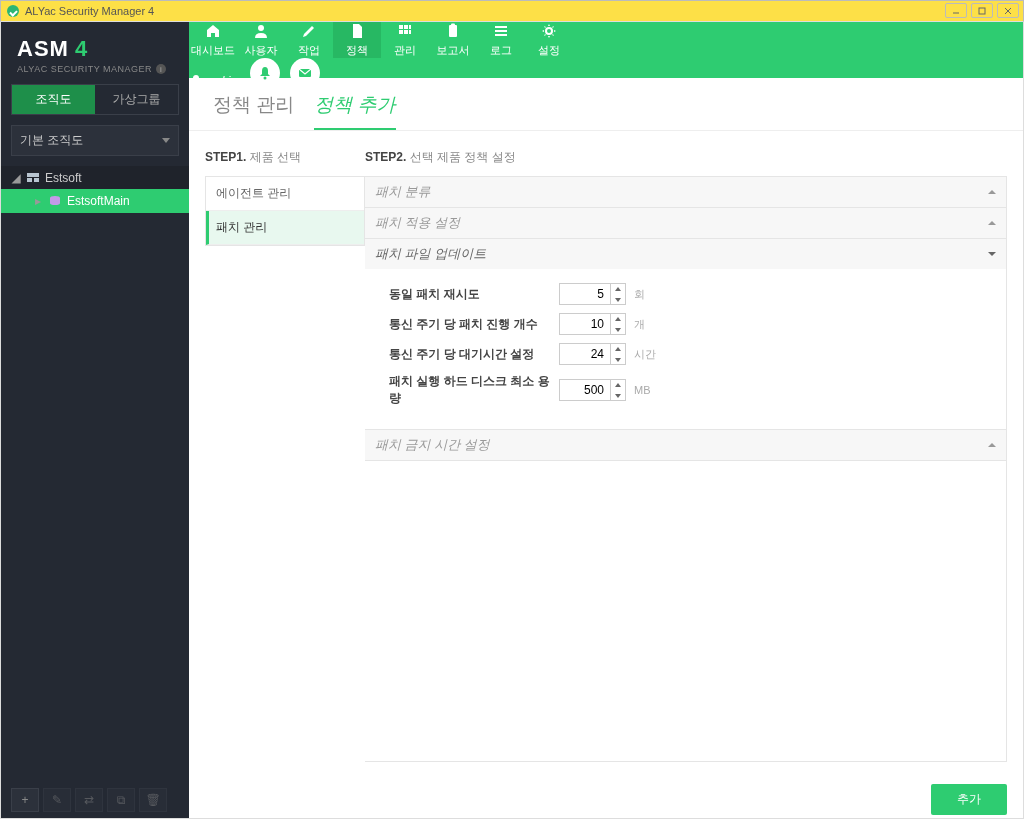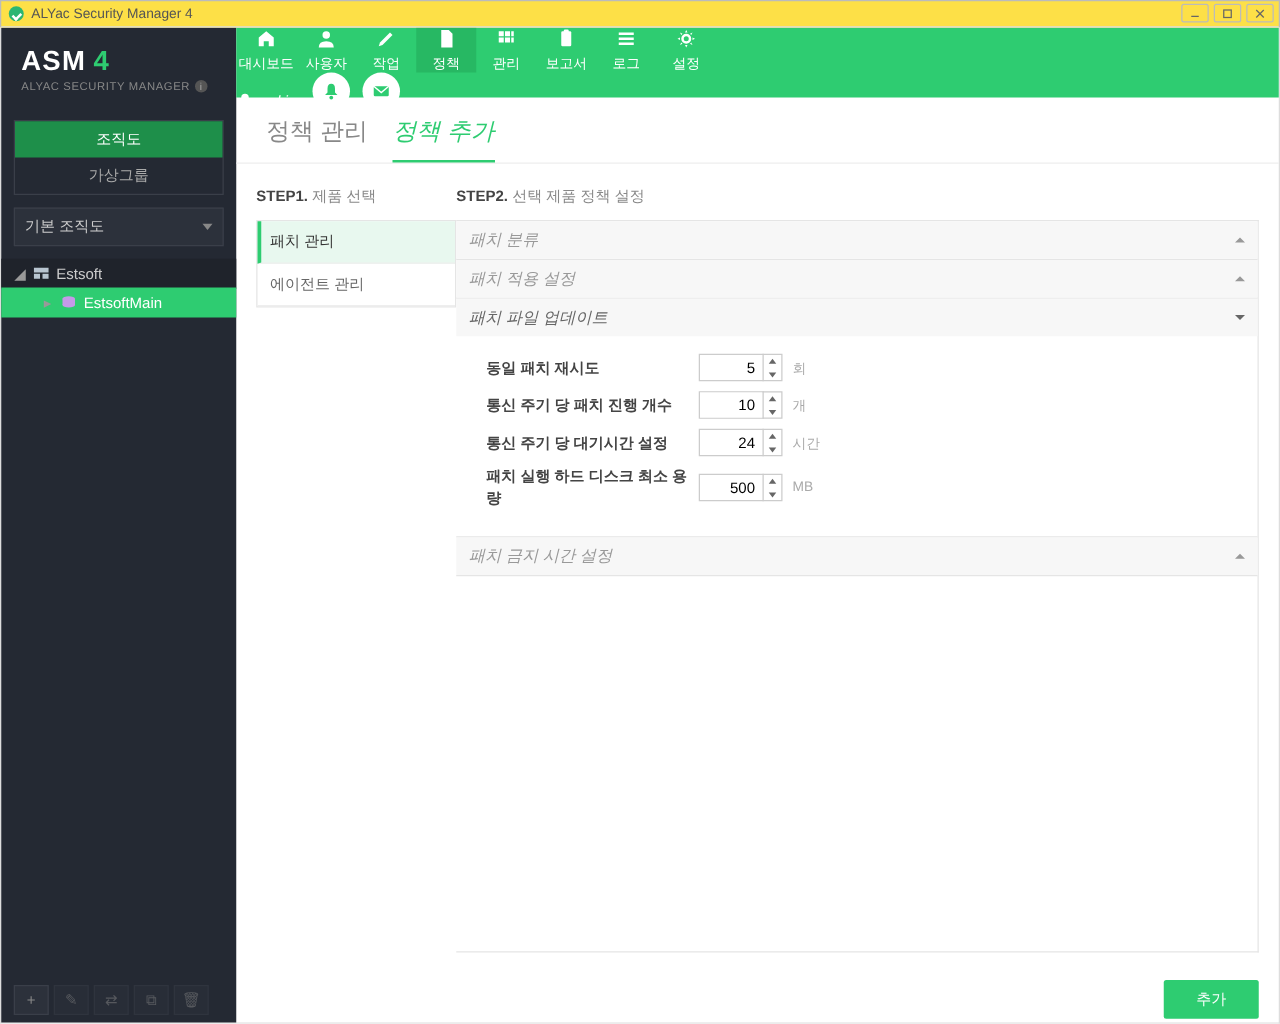--- a/index.html
+++ b/index.html
@@ -19,21 +19,21 @@
 
 
 .sidebar { width: 188px; background: #242933; display: flex; flex-direction: column; color: #ccc; }
 .brand { padding: 14px 16px 10px; }
 .brand-line { display: flex; align-items: baseline; gap: 6px; }
 .brand-text { font-size: 22px; color: #fff; font-weight: 700; letter-spacing: 1px; }
 .brand-num { color: #2ecc71; font-weight: 700; font-size: 22px; }
 .brand-sub { font-size: 9px; color: #888; letter-spacing: 0.5px; margin-top: 2px; display: flex; align-items: center; gap: 4px; }
 .brand-sub .info-icon { width: 10px; height: 10px; border-radius: 50%; background: #555; color: #aaa; font-size: 8px; display: inline-flex; align-items: center; justify-content: center; }
 
-.side-tabs { display: flex; border: 1px solid #3a3f49; margin: 12px 10px 6px; flex-direction: column; }
+.side-tabs { display: flex; border: 1px solid #3a3f49; margin: 0 10px 6px; }
 .side-tab { flex: 1; text-align: center; padding: 6px 0; font-size: 12px; cursor: pointer; }
 .side-tab.active { background: #1e8f4a; color: #fff; }
 .side-tab.inactive { color: #aaa; }
 
 .side-dropdown { margin: 4px 10px; border: 1px solid #3a3f49; background: #2c313b; padding: 6px 8px; display: flex; justify-content: space-between; align-items: center; cursor: pointer; font-size: 12px; color: #ccc; }
 .chev-down { width: 0; height: 0; border-left: 4px solid transparent; border-right: 4px solid transparent; border-top: 5px solid #888; }
 
 .tree { margin-top: 6px; font-size: 12px; }
 .tree-row { display: flex; align-items: center; padding: 5px 10px; cursor: pointer; gap: 6px; }
 .tree-row.level-0 { background: #1f232b; }
@@ -317,22 +317,22 @@
     </div>
 
     <div class="content">
 
       <div class="step-col step1">
         <div class="step-title">
           <span>STEP1.</span>
           <span class="grey">제품 선택</span>
         </div>
         <div class="product-list">
+          <div class="product-item inactive">에이전트 관리</div>
           <div class="product-item active">패치 관리</div>
-          <div class="product-item inactive">에이전트 관리</div>
         </div>
       </div>
 
       <div class="step-col step2">
         <div class="step-title">
           <span>STEP2.</span>
           <span class="grey">선택 제품 정책 설정</span>
         </div>
         <div class="accordion-wrap">
           <div class="acc-section">

